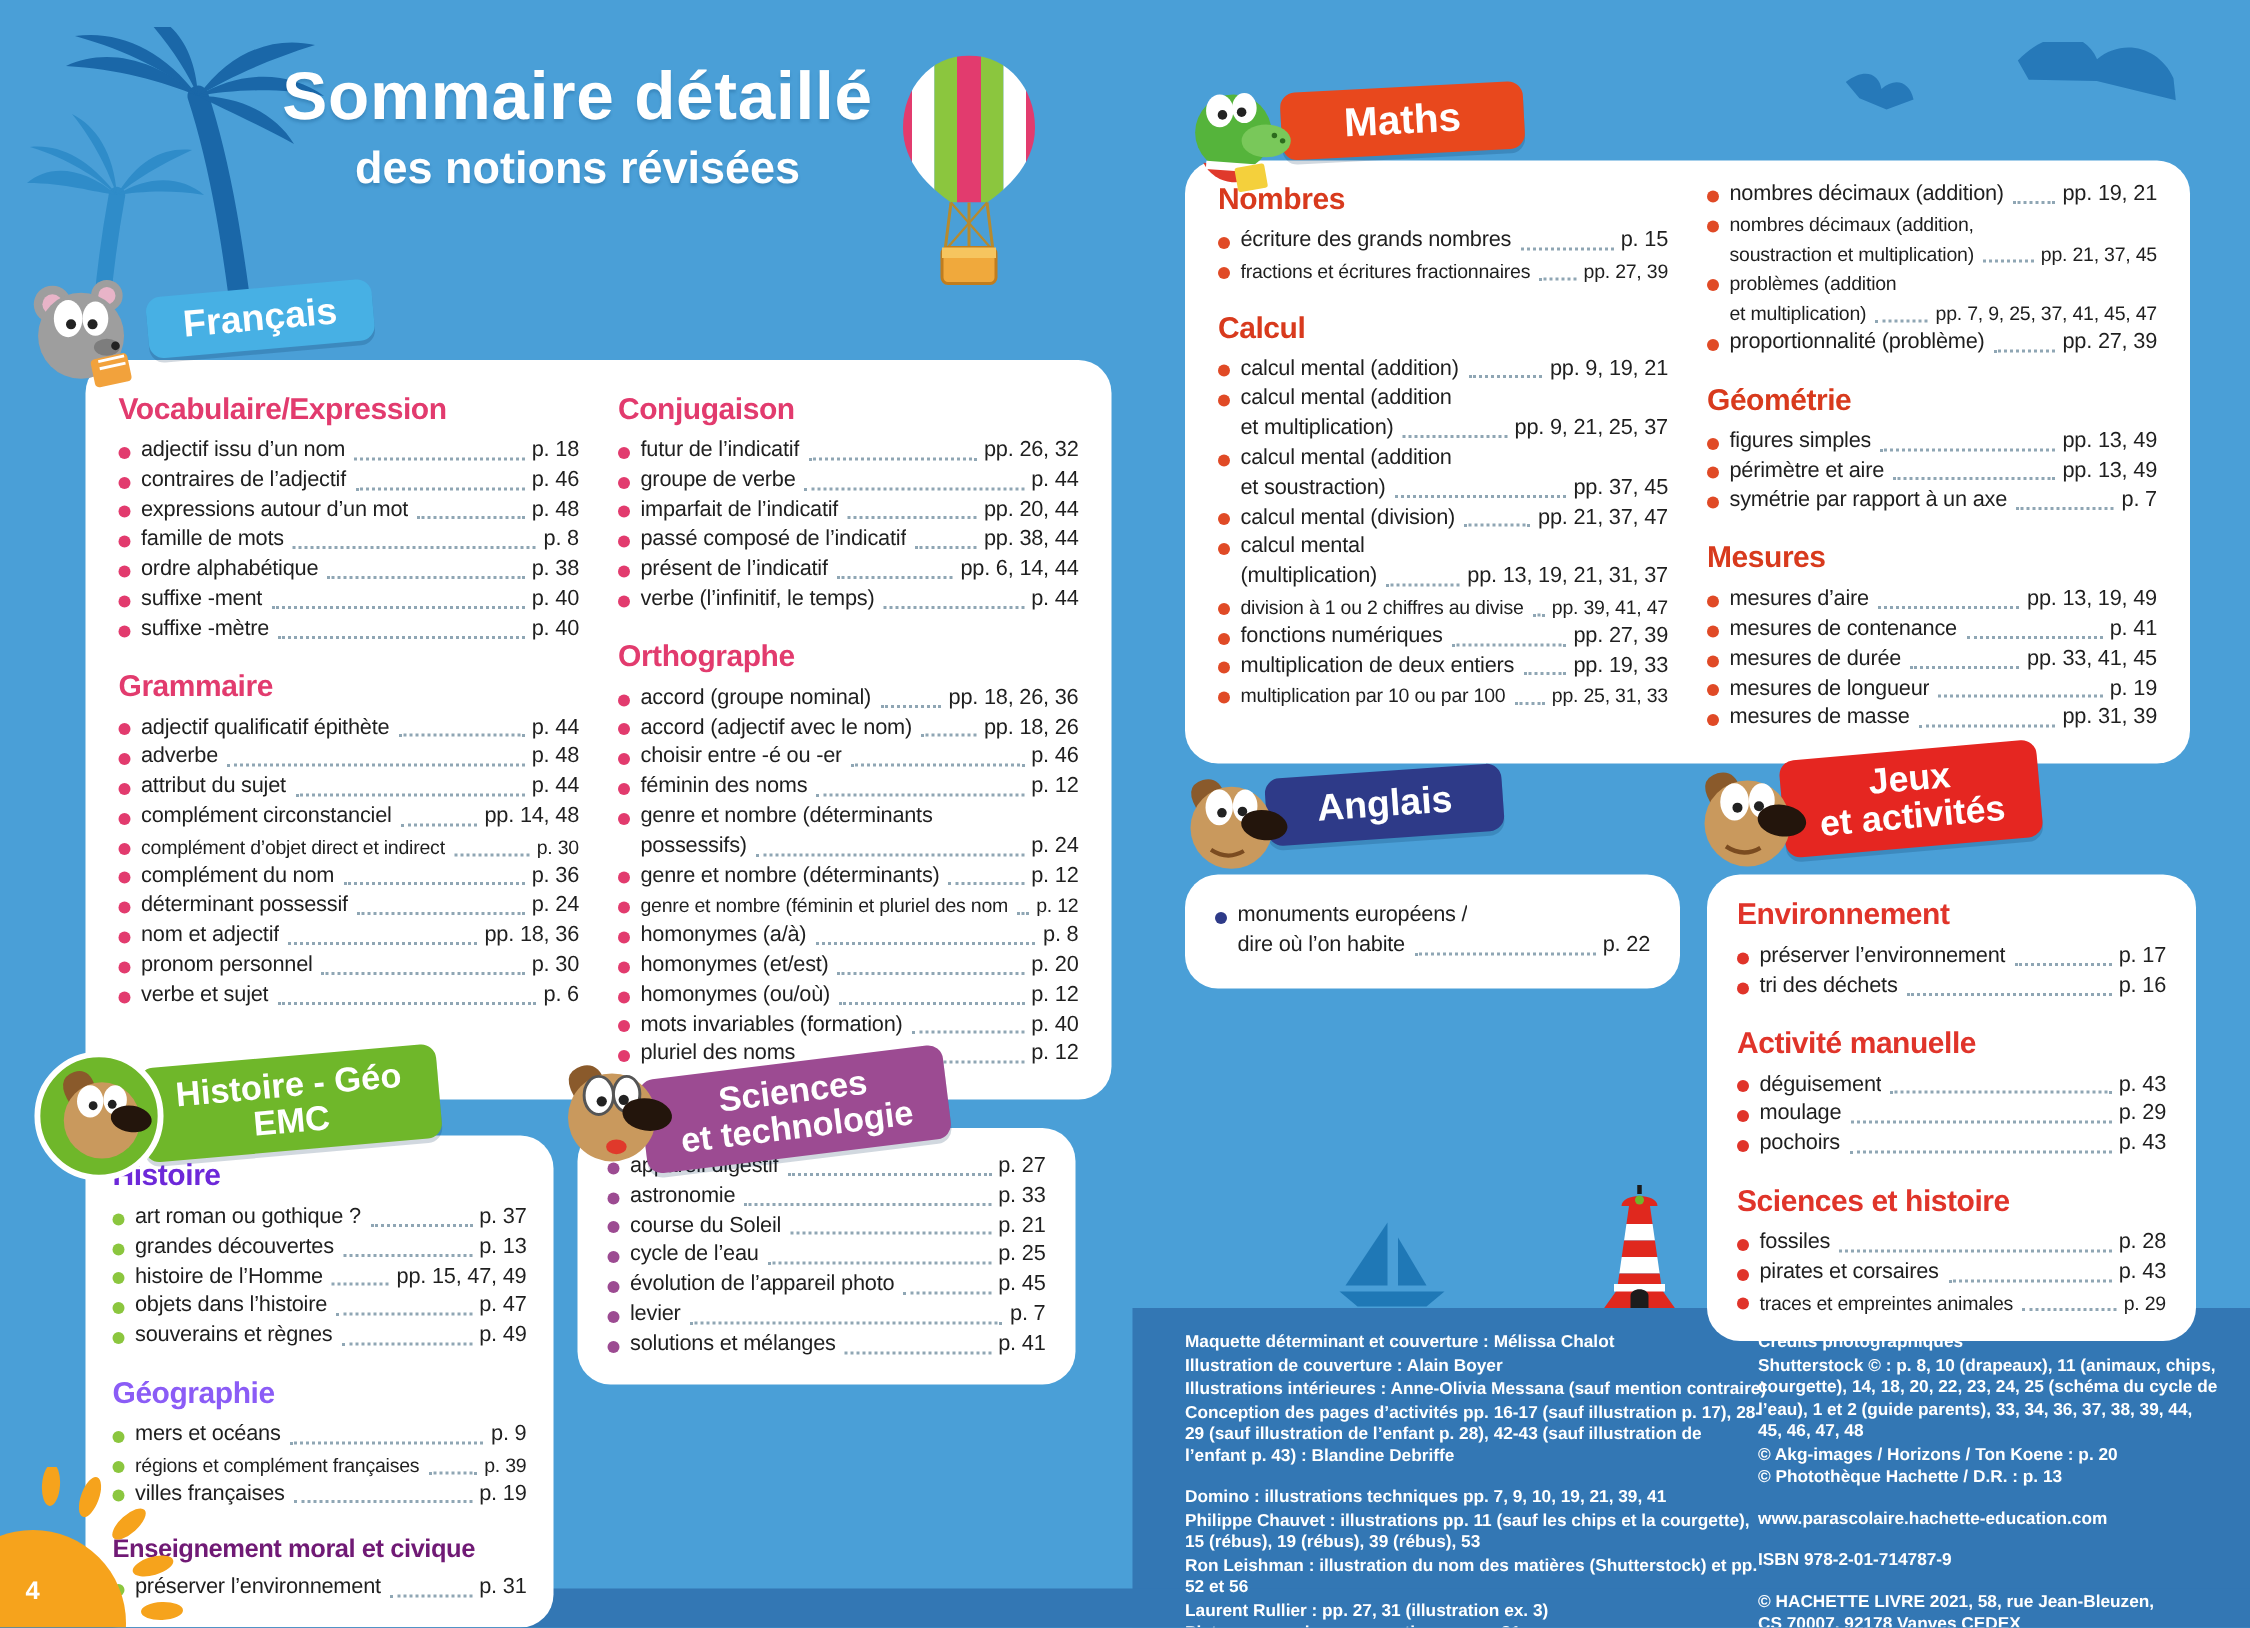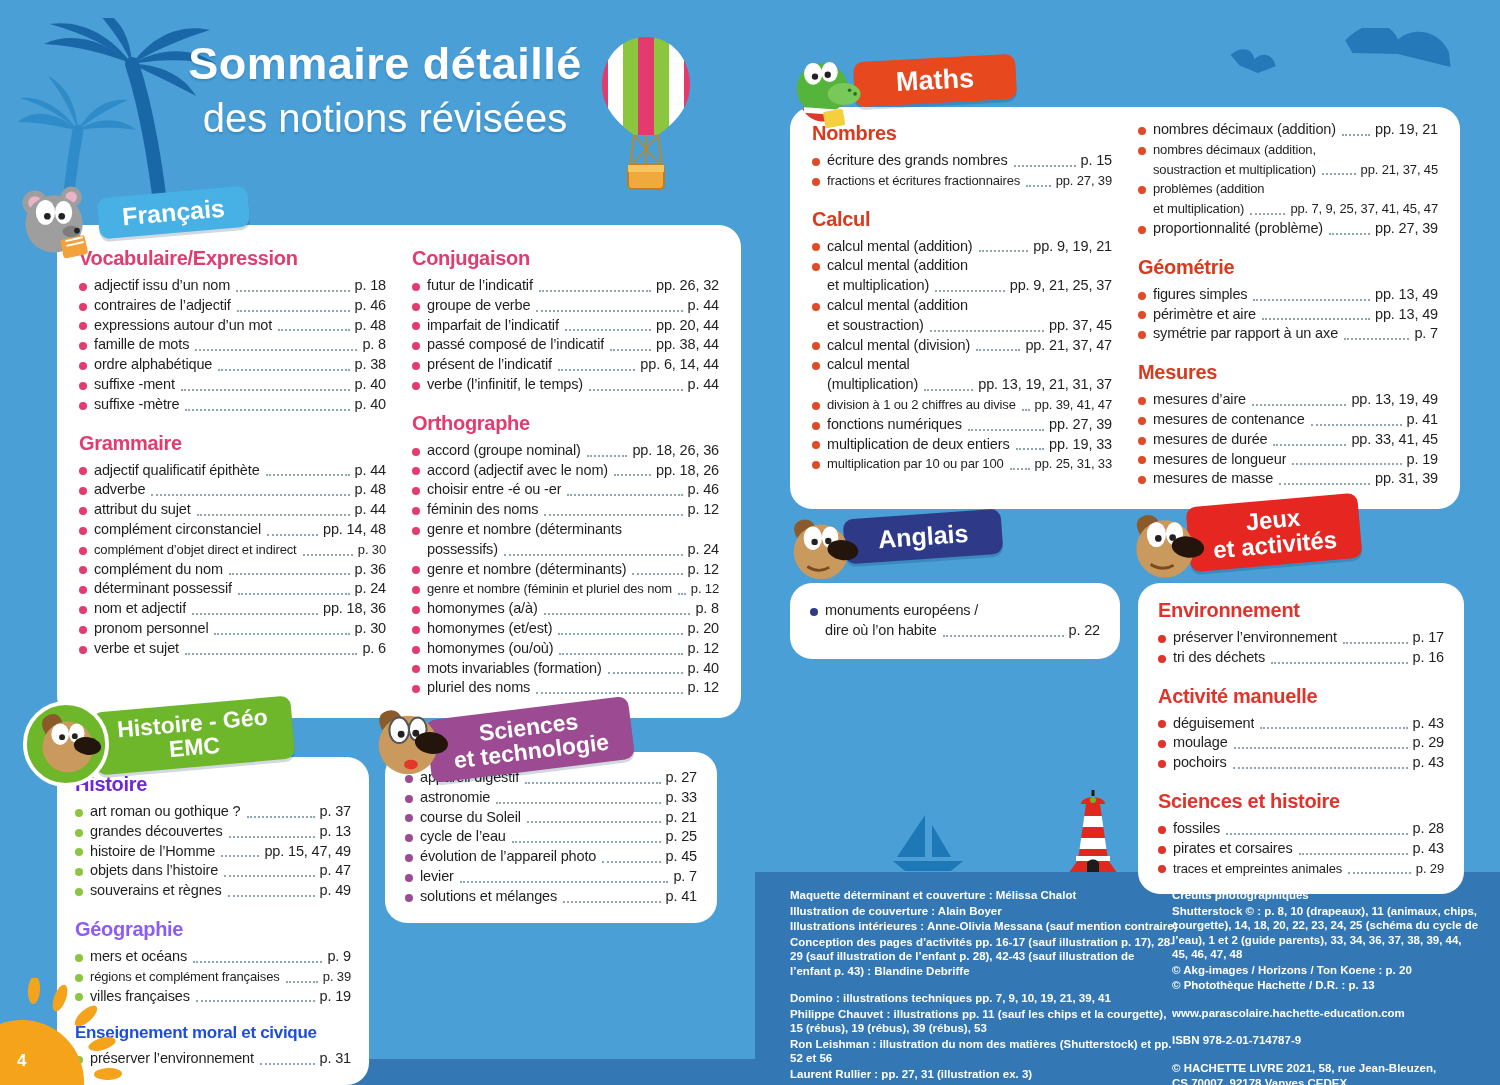--- a/index.html
+++ b/index.html
@@ -5,35 +5,35 @@
   html,body{margin:0;padding:0;background:#2e74ad;}
   .page{position:relative;width:1500px;height:1085px;background:#4a9fd7;overflow:hidden;
         font-family:"Liberation Sans", sans-serif;margin:0 auto;}
   
   .deco{position:absolute;pointer-events:none;}
   .bottom-strip{position:absolute;left:0;bottom:0;width:100%;height:26px;background:#3377b4;}
   .credits-panel{position:absolute;left:755px;top:872px;right:0;bottom:0;background:#3377b4;}
   
   .title-wrap{position:absolute;left:175px;top:38px;width:420px;text-align:center;color:#fff;}
   .title-main{font-size:45px;font-weight:bold;letter-spacing:.5px;text-shadow:0 2px 2px rgba(10,70,120,.25);}
-  .title-sub{font-size:40px;font-weight:normal;margin-top:6px;text-shadow:0 2px 2px rgba(10,70,120,.25);}
+  .title-sub{font-size:30px;font-weight:bold;margin-top:6px;text-shadow:0 2px 2px rgba(10,70,120,.25);}
   
   .banner{position:absolute;z-index:6;color:#fff;font-weight:bold;text-align:center;
           padding:7px 24px;border-radius:10px;line-height:1.06;
           box-shadow:0 3px 0 rgba(0,40,80,.18);white-space:nowrap;}
   .b-francais{left:98px;top:192px;font-size:25px;background:#47b0e4;transform:rotate(-5deg);}
   .b-maths{left:854px;top:58px;font-size:27px;background:#e8481d;transform:rotate(-3deg);padding:8px 42px;}
   .b-anglais{left:844px;top:514px;font-size:25px;background:#2e3a88;transform:rotate(-4deg);padding:9px 34px;}
   .b-jeux{left:1188px;top:500px;font-size:24px;background:#e52621;transform:rotate(-5deg);}
   .b-histoire{left:94px;top:704px;font-size:23px;background:#6fb72a;transform:rotate(-5deg);}
   .b-sciences{left:428px;top:708px;font-size:23px;background:#9c4b92;transform:rotate(-7deg);}
   
   .box{position:absolute;z-index:2;background:#fff;border-radius:22px;box-sizing:border-box;
        padding:20px 22px 16px;}
-  .box-francais{left:57px;top:225px;width:684px;min-height:475px;}
+  .box-francais{left:57px;top:240px;width:684px;min-height:475px;}
   .box-maths{left:790px;top:107px;width:670px;padding-top:13px;}
   .box-anglais{left:790px;top:583px;width:330px;padding:18px 20px 14px;}
   .box-jeux{left:1138px;top:583px;width:326px;padding:14px 20px 12px;}
   .box-histoire{left:57px;top:757px;width:312px;padding:14px 18px 12px;}
   .box-sciences{left:385px;top:752px;width:332px;padding:16px 20px 12px;}
   .cols{display:flex;gap:26px;}
   .col{flex:1;min-width:0;}
   .group{margin-bottom:17px;}
   .group:last-child{margin-bottom:4px;}
   .group-heading{font-weight:bold;font-size:20px;letter-spacing:-.3px;margin:2px 0 6px;white-space:nowrap;}
@@ -959,21 +959,21 @@
             <div class="entry">
               <div class="line">
                 <span class="bullet" style="background: rgb(139, 198, 62);"></span>
                 <span class="label">villes françaises</span>
                 <span class="leader"></span>
                 <span class="pages">p. 19</span>
               </div>
             </div>
           </div>
           <div class="group">
-            <div class="group-heading small-heading" style="color: #1d4ed8;">Enseignement moral et civique</div>
+            <div class="group-heading small-heading" style="color: #701a75;">Enseignement moral et civique</div>
             <div class="entry">
               <div class="line">
                 <span class="bullet" style="background: rgb(139, 198, 62);"></span>
                 <span class="label">préserver l’environnement</span>
                 <span class="leader"></span>
                 <span class="pages">p. 31</span>
               </div>
             </div>
           </div>
         </div>

